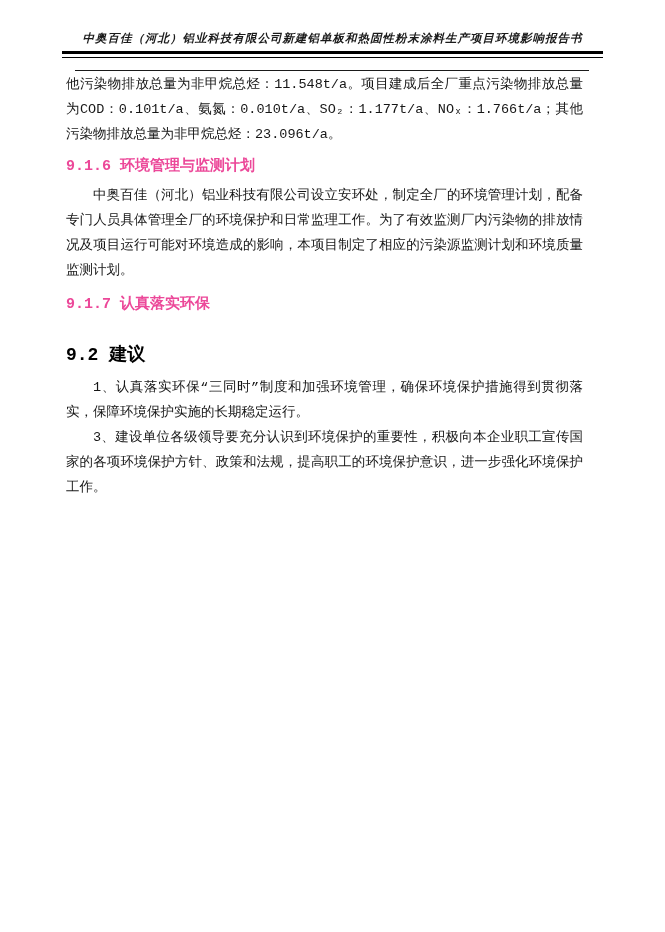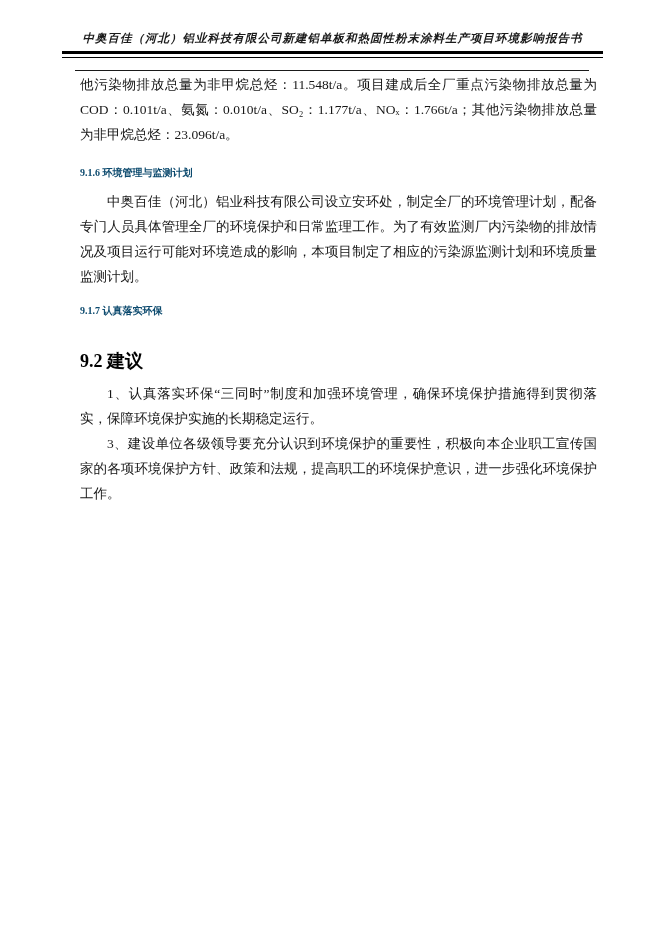--- a/index.html
+++ b/index.html
@@ -55,40 +55,41 @@
     left: 75px;
     width: 514px;
     height: 1px;
     background: #1a1a1a;
   }
 
   
   .content {
     position: absolute;
     top: 72px;
-    left: 80px;
+    left: 66px;
     width: 517px;
+    font-family: Liberation Mono, monospace;
   }
   .para {
     margin: 0;
     font-size: 13.5px;
     line-height: 25px;
     text-align: justify;
     text-justify: inter-character;
     color: #161616;
   }
   .para.indent {
     text-indent: 2em;
   }
   .h3-heading {
-    margin: 14px 0 4px 0;
-    font-size: 10px;
+    margin: 8px 0 4px 0;
+    font-size: 15px;
     line-height: 24px;
     font-weight: bold;
-    color: #0c4a6e;
+    color: #ec4899;
   }
   .h3-heading.gap-top {
     margin-top: 10px;
   }
   .h2-heading {
     margin: 24px 0 6px 0;
     font-size: 18px;
     line-height: 28px;
     font-weight: bold;
     color: #000000;

